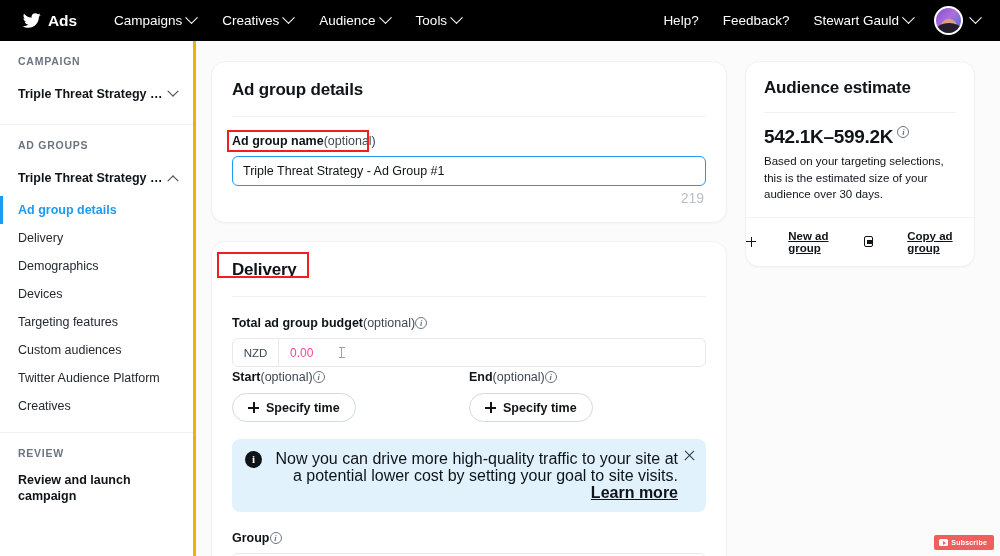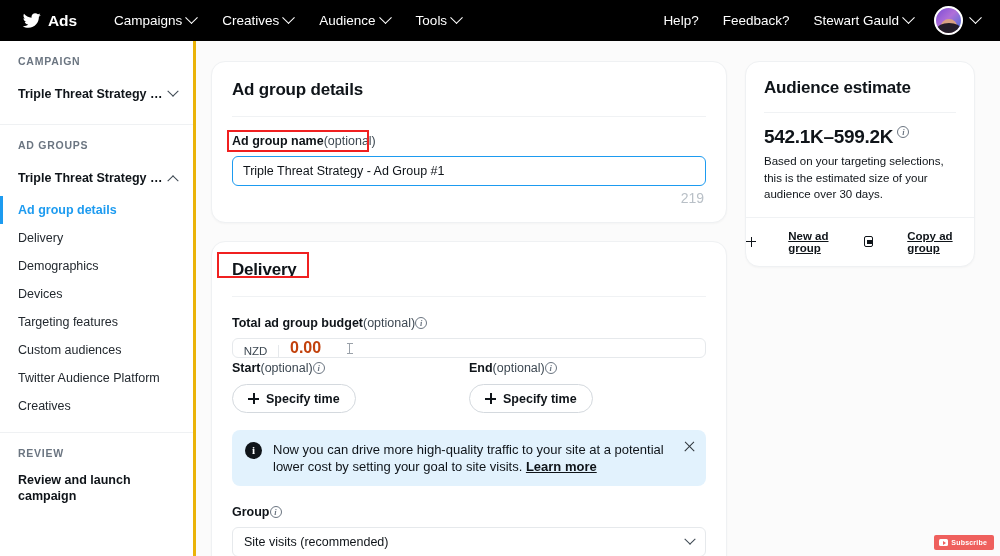--- a/index.html
+++ b/index.html
@@ -169,32 +169,32 @@
     padding: 0 10px; outline: none;
     font-family: "Liberation Sans", sans-serif;
   }
   .charcount {
     text-align: right; font-size: 14px; color: #b9c0c7;
     margin-top: 4px; padding-right: 2px;
   }
 
   
   .budget-row {
-    display: flex; width: 100%; height: 20px;
+    display: flex; width: 100%; height: 29px;
     border: 1px solid #e6e9ec; border-radius: 6px;
-    overflow: hidden; background: #fff; align-items: flex-end;
+    overflow: hidden; background: #fff;
   }
   .cur {
     width: 46px; display: flex; align-items: center; justify-content: center;
     font-size: 11.5px; color: #3d4852;
     border-right: 1px solid #e6e9ec;
   }
   .budget-val {
     flex: 1; display: flex; align-items: center;
-    font-size: 16px; color: #c2410c; padding-left: 11px; font-weight: bold;
+    font-size: 12px; color: #ec4899; padding-left: 11px;
   }
   .caret {
     display:inline-block; width:1px; height:11px; background:#9aa1a9;
     margin-left: 28px; position:relative;
   }
   .caret::before, .caret::after {
     content:""; position:absolute; left:-2.5px; width:6px; height:1px; background:#9aa1a9;
   }
   .caret::before { top:0; }
   .caret::after { bottom:0; }
@@ -226,21 +226,21 @@
     display: flex; gap: 11px; align-items: flex-start;
     position: relative;
   }
   .banner-ico {
     width: 17px; height: 17px; min-width: 17px; border-radius: 50%;
     background: #0f1419; color: #fff;
     font-size: 11px; font-weight: 700; line-height: 17px; text-align: center;
     font-family: "Liberation Serif", serif; margin-top: 1px;
   }
   .banner-txt {
-    font-size: 13px; color: #0f1419; line-height: 17px; padding-right: 16px;
+    font-size: 16px; color: #0f1419; line-height: 17px; padding-right: 16px; text-align: right;
   }
   .banner-link {
     color: #0f1419; text-decoration: underline; font-weight: 700;
     cursor: pointer;
   }
   .banner-x {
     position: absolute; right: 10px; top: 10px;
     width: 13px; height: 13px; cursor: pointer; opacity: .85;
   }
   .banner-x::before, .banner-x::after {

